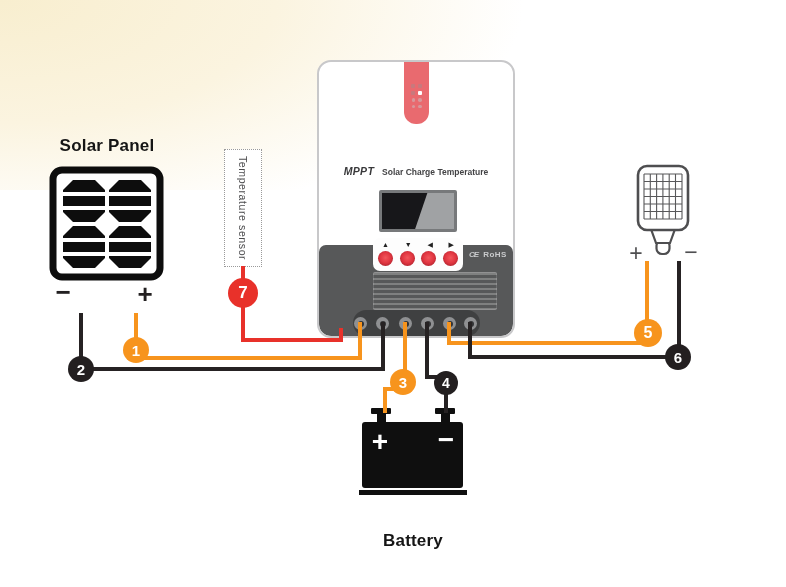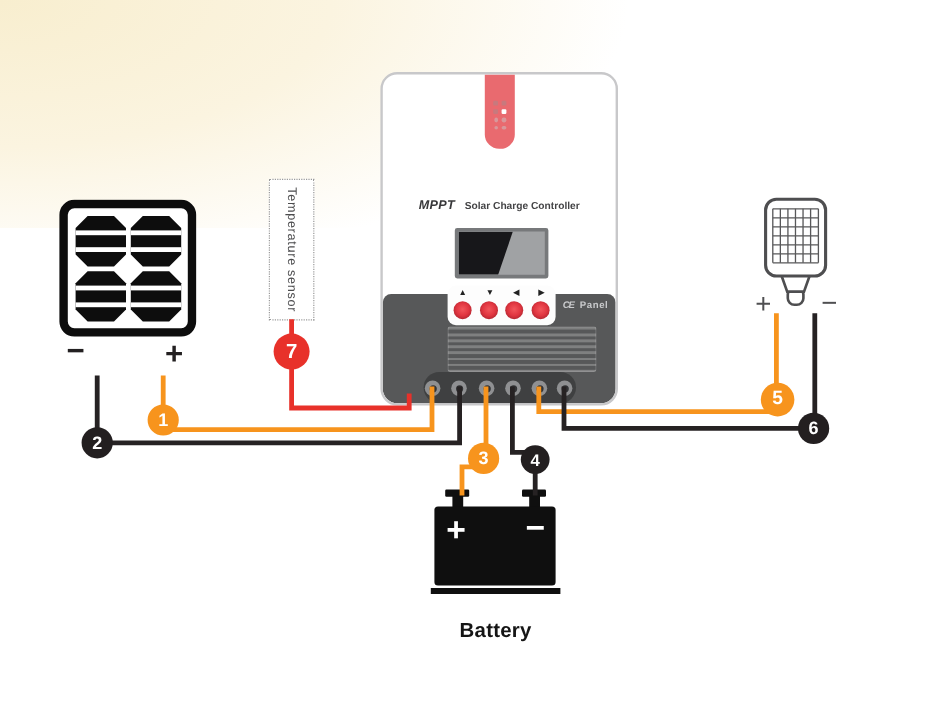--- a/index.html
+++ b/index.html
@@ -94,20 +94,21 @@
   .post-stem{position:absolute;width:9px;height:10px;background:#0f0f0f;}
   .bat-sign{position:absolute;width:28px;text-align:center;color:#ffffff;font-weight:bold;font-size:28px;line-height:30px;z-index:2;}
   .svgobj{position:absolute;}
 </style>
 </head>
 <body>
 
 <div class="canvas">
   <div class="bg-wedge"></div>
 
+  <div class="lbl" style="left:27px;top:136px;width:160px;">Solar Panel</div>
   <svg class="svgobj" style="left:49px;top:166px;" width="115" height="115" viewBox="0 0 115 115">
     <rect x="4" y="4" width="107" height="107" rx="9" fill="#ffffff" stroke="#0d0d0d" stroke-width="7"></rect>
     <g transform="translate(14,14)">
       <polygon points="10,0 32,0 42,10 42,32 32,42 10,42 0,32 0,10" fill="#0d0d0d"></polygon>
       <rect x="0" y="12" width="42" height="4" fill="#fff"></rect>
         <rect x="0" y="26" width="42" height="4" fill="#fff"></rect>
     </g>
     <g transform="translate(60,14)">
       <polygon points="10,0 32,0 42,10 42,32 32,42 10,42 0,32 0,10" fill="#0d0d0d"></polygon>
       <rect x="0" y="12" width="42" height="4" fill="#fff"></rect>
@@ -144,21 +145,21 @@
   <div class="sign" style="left:678px;top:239px;width:26px;font-size:23px;color:#4f4f51;">−</div>
 
   <div class="post-cap" style="left:371px;top:408px;"></div>
   <div class="post-stem" style="left:377px;top:413px;"></div>
   <div class="post-cap" style="left:435px;top:408px;"></div>
   <div class="post-stem" style="left:441px;top:413px;"></div>
   <div class="bat-body"></div>
   <div class="bat-base"></div>
   <div class="bat-sign" style="left:366px;top:427px;">+</div>
   <div class="bat-sign" style="left:432px;top:425px;">−</div>
-  <div class="lbl" style="left:353px;top:516px;width:120px;">Battery</div>
+  <div class="lbl" style="left:353px;top:531px;width:120px;">Battery</div>
 
   <div class="ctrl">
     <div class="pill">
       <div class="ledrow">
           <span class="led dim"></span>
           <span class="led dim"></span>
         </div>
       <div class="ledrow">
           <span class="led dim"></span>
           <span class="led on"></span>
@@ -166,42 +167,42 @@
       <div class="ledrow">
           <span class="led dot"></span>
           <span class="led dot"></span>
         </div>
       <div class="ledrow">
           <span class="led dot"></span>
           <span class="led dot"></span>
         </div>
     </div>
     <div class="ctrl-title">
-      <span class="brand">MPPT</span><span>Solar Charge Controller</span>
+      <span class="brand">MPPT</span><span>Solar Charge Temperature</span>
     </div>
     <div class="lcd">
         <div class="dark"></div>
       </div>
     <div class="dark-section"></div>
     <div class="panel">
       <div class="arrows">
         <span>▲</span>
         <span>▼</span>
         <span>◀</span>
         <span>▶</span>
       </div>
       <div class="btns">
         <span class="btn"></span>
         <span class="btn"></span>
         <span class="btn"></span>
         <span class="btn"></span>
       </div>
     </div>
     <div class="cemark">
-      <span class="ce">CE</span><span>Panel</span>
+      <span class="ce">CE</span><span>RoHS</span>
     </div>
     <div class="spec"></div>
     <div class="tstrip">
       <span class="term" style="left:1px;"></span>
       <span class="term" style="left:23px;"></span>
       <span class="term" style="left:46px;"></span>
       <span class="term" style="left:68px;"></span>
       <span class="term" style="left:90px;"></span>
       <span class="term" style="left:111px;"></span>
     </div>

